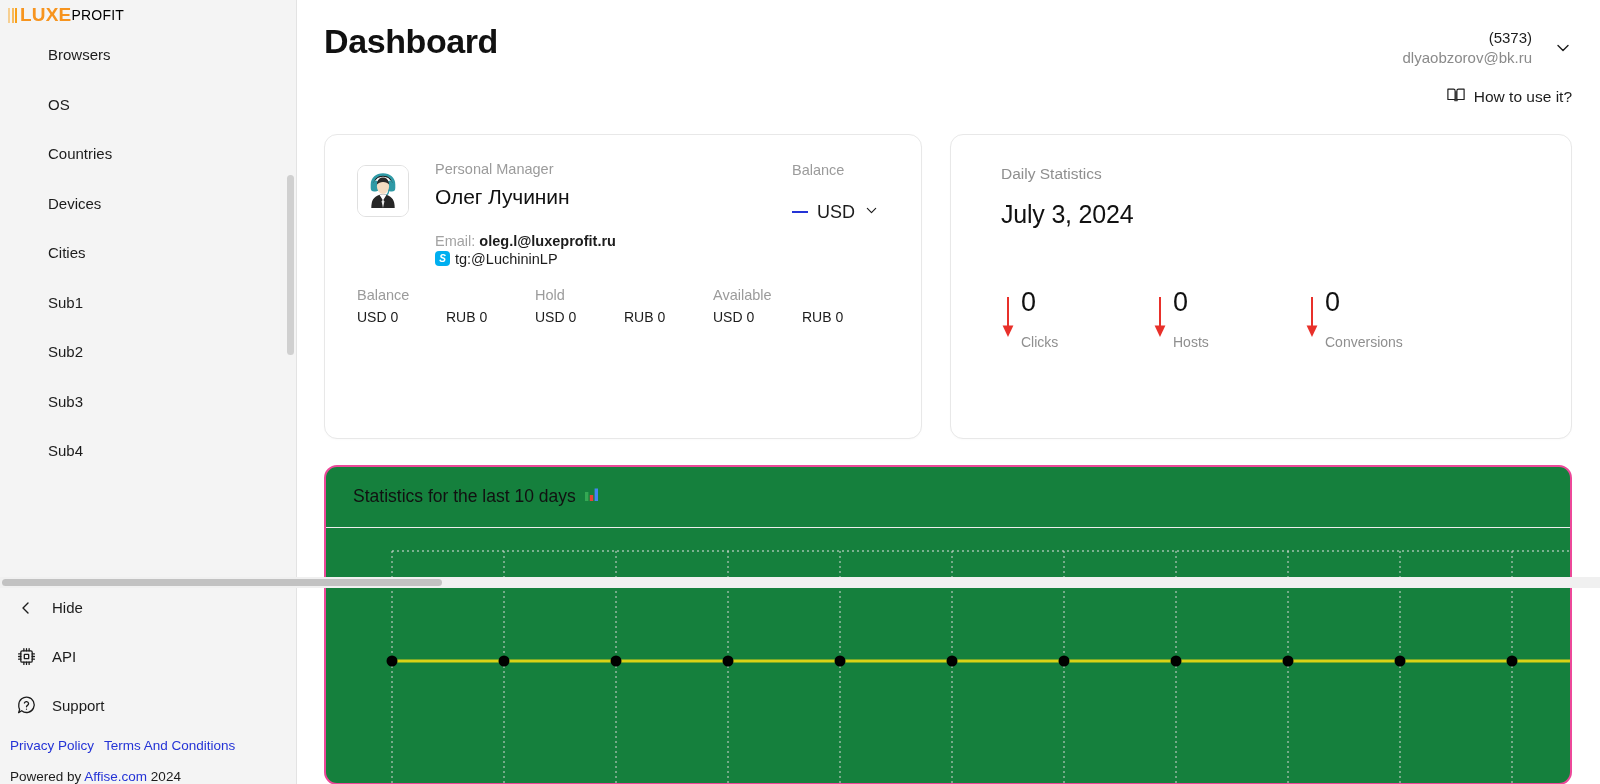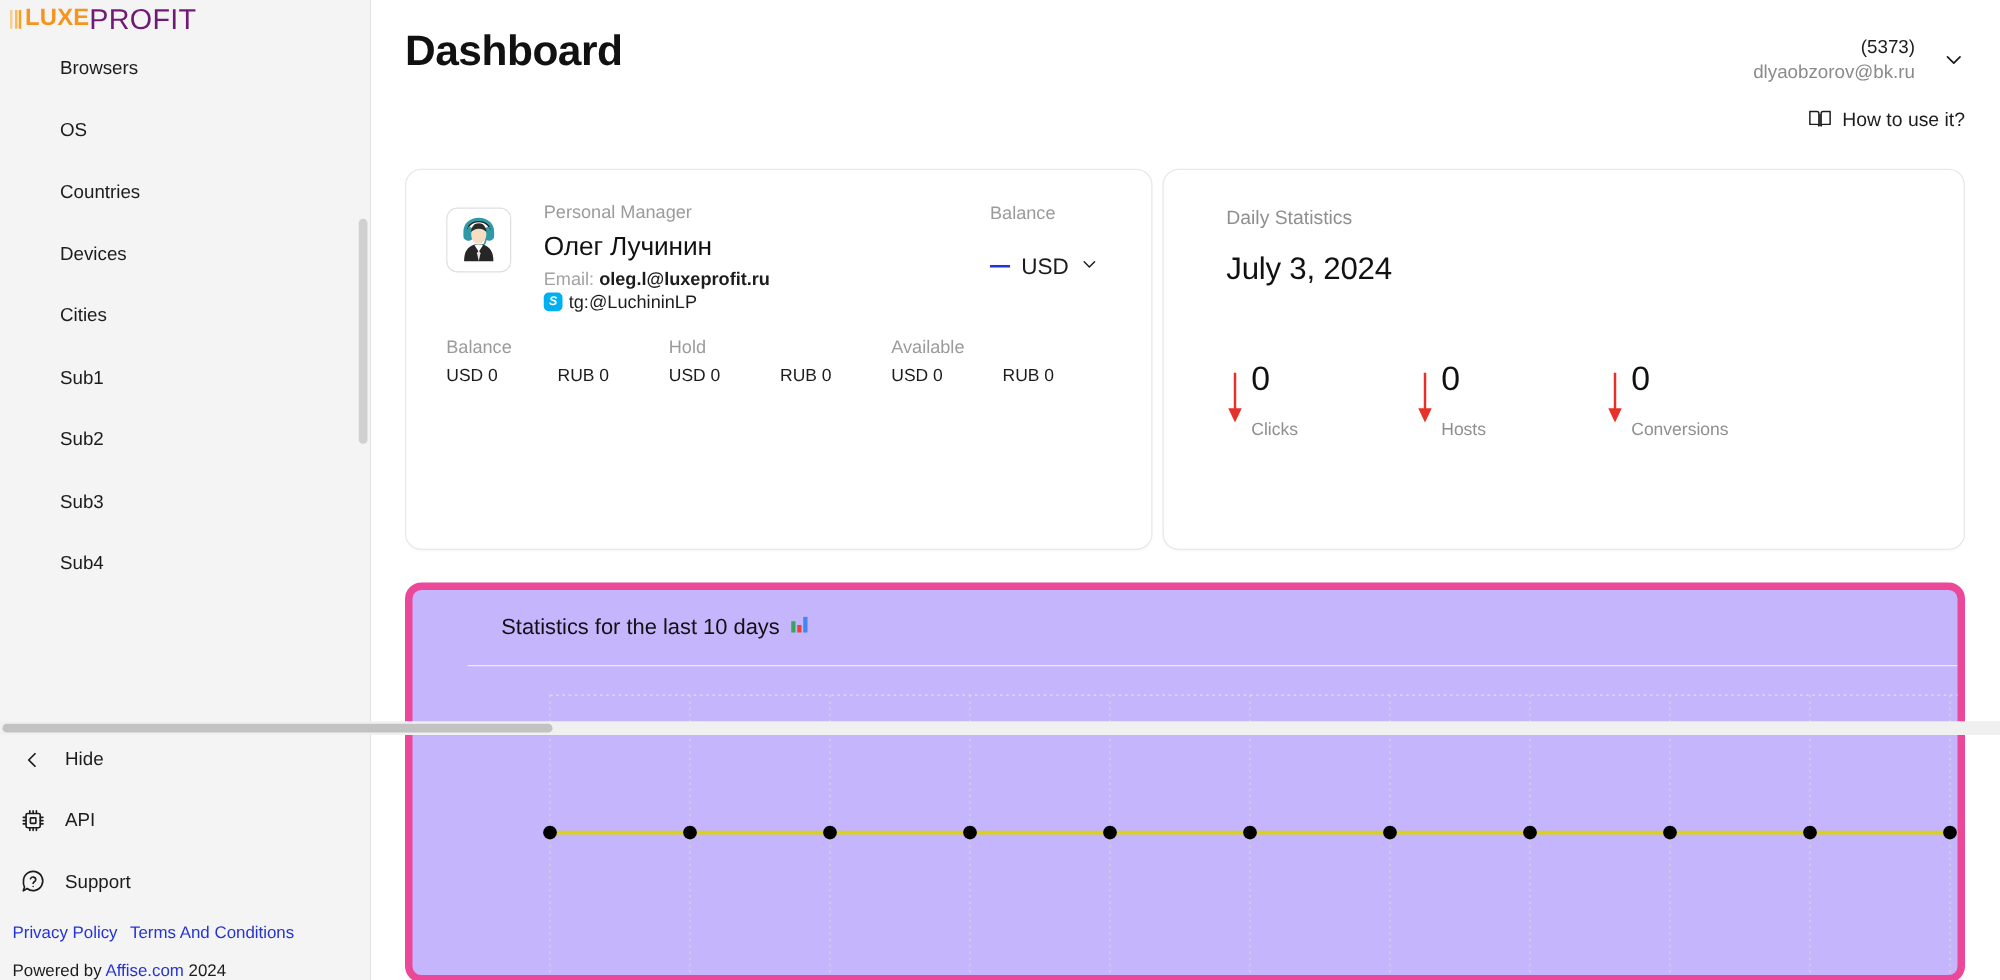--- a/index.html
+++ b/index.html
@@ -28,21 +28,21 @@
     background: #f4f4f4;
     position: relative; z-index: 5;
   }
   .logo { display: flex; align-items: center; gap: 0px; }
   .logo-bars { display: flex; gap: 1.5px; margin-right: 3px; }
   .logo-bars i { display: block; width: 2px; height: 15px; background: #f9a11b; }
   .logo-bars i:nth-child(1){ opacity:.45 }
   .logo-bars i:nth-child(2){ opacity:.7 }
   .logo-bars i:nth-child(3){ opacity:1 }
   .logo-luxe { font-size: 19px; font-weight: 700; color: #f7941e; letter-spacing: .2px; }
-  .logo-profit { font-size: 23px; font-weight: 400; color: #701a75; letter-spacing: .2px; }
+  .logo-profit { font-size: 14px; font-weight: 400; color: #000000; letter-spacing: .2px; }
 
   .nav {
     flex: 1 1 auto;
     overflow: hidden;
     padding-top: 4px;
     position: relative;
   }
   .nav-item {
     height: 49.5px;
     display: flex; align-items: center;
@@ -98,21 +98,21 @@
   .page-title { font-size: 34px; font-weight: 700; letter-spacing: -.4px; color: #111; }
   .user-box { display: flex; align-items: center; gap: 22px; padding-top: 6px; }
   .user-text { text-align: right; line-height: 1.35; }
   .user-id { font-size: 15px; color: #1c1c1c; }
   .user-email { font-size: 15px; color: #8a8a8a; }
   .chev { width: 18px; height: 18px; cursor: pointer; }
 
   .howto-row { display: flex; justify-content: flex-end; margin-top: 18px; }
   .howto { display: flex; align-items: center; gap: 9px; font-size: 15.5px; color: #1c1c1c; cursor: pointer; }
 
-  .cards { display: flex; gap: 8px; margin-top: 27px; }
+  .cards { display: flex; gap: 28px; margin-top: 27px; }
   .card {
     background: #fff;
     border: 1px solid #e8e8e8;
     border-radius: 13px;
     box-shadow: 0 1px 2px rgba(0,0,0,.02);
   }
   .card-manager { width: 598px; height: 305px; padding: 26px 30px 0 32px; position: relative; }
   .card-daily   { flex: 1 1 auto; height: 305px; padding: 30px 0 0 50px; position: relative; }
 
   .mgr-top { display: flex; align-items: flex-start; }
@@ -121,21 +121,21 @@
     border: 1px solid #e0e0e0;
     border-radius: 9px;
     background: #fff;
     overflow: hidden;
     flex: 0 0 52px;
     margin-top: 4px;
   }
   .mgr-info { margin-left: 26px; }
   .mgr-label { font-size: 14.5px; color: #9b9b9b; }
   .mgr-name { font-size: 21px; color: #111; margin-top: 8px; letter-spacing: -.1px; }
-  .mgr-email { font-size: 14.5px; margin-top: 6px; }
+  .mgr-email { font-size: 14.5px; margin-top: 24px; }
   .mgr-email .k { color: #a3a3a3; }
   .mgr-email .v { color: #1c1c1c; font-weight: 700; }
   .mgr-tg { display: flex; align-items: center; gap: 5px; font-size: 14.5px; color: #1c1c1c; margin-top: 2px; }
   .skype {
     width: 15px; height: 15px; border-radius: 4px;
     background: #00aff0; color: #fff;
     font-size: 10px; font-weight: 700;
     display: flex; align-items: center; justify-content: center;
     font-style: italic;
   }
@@ -164,25 +164,24 @@
   .metric { display: flex; align-items: flex-start; width: 152px; }
   .metric .arrow { margin-top: 8px; margin-right: 6px; }
   .metric .mtext { display: flex; flex-direction: column; }
   .metric .mval { font-size: 27px; color: #111; line-height: 1; }
   .metric .mlbl { font-size: 14px; color: #8f8f8f; margin-top: 18px; }
 
   
   .chart-card {
     margin-top: 26px;
     height: 320px;
-    background: #c4b5fd;
-    border: 6px solid #ec4899;
+    background: #15803d;
+    border: 2px solid #ec4899;
     border-radius: 13px;
     overflow: hidden;
-    padding-left: 44px;
   }
   .chart-head {
     height: 61px;
     display: flex; align-items: center;
     padding-left: 27px;
     border-bottom: 1px solid #ededed;
     font-size: 17.5px; color: #111;
     gap: 8px;
   }
   .chart-body { position: relative; height: 258px; }

